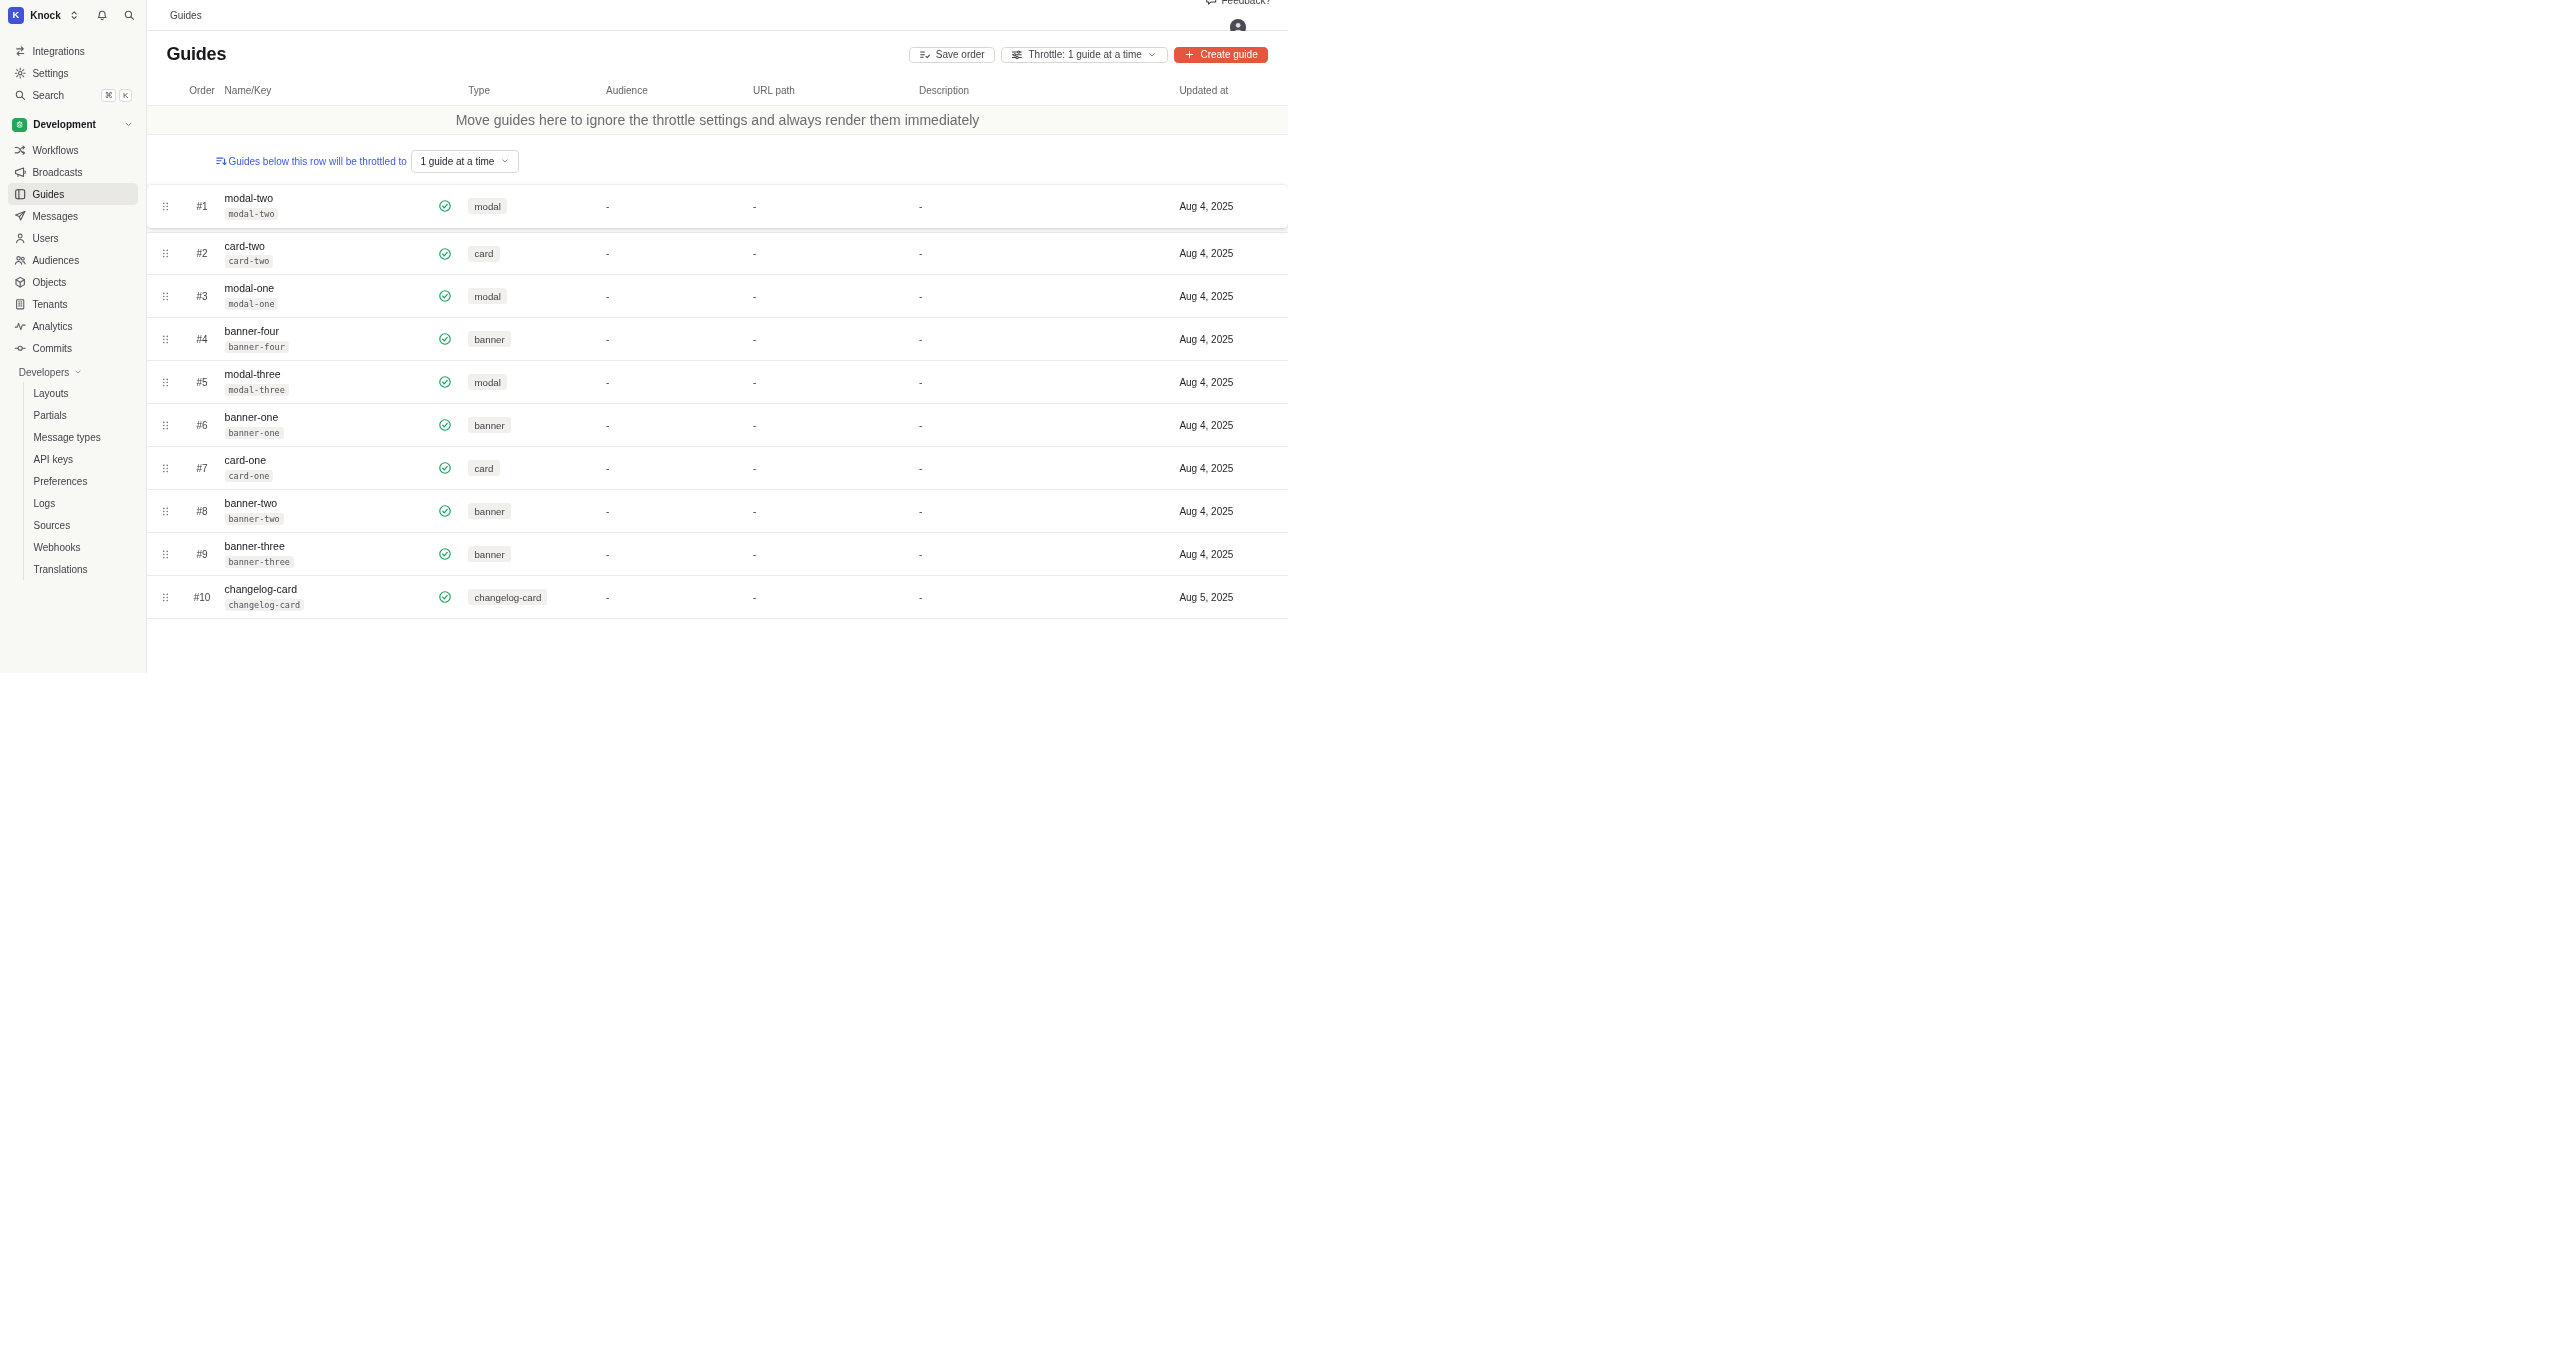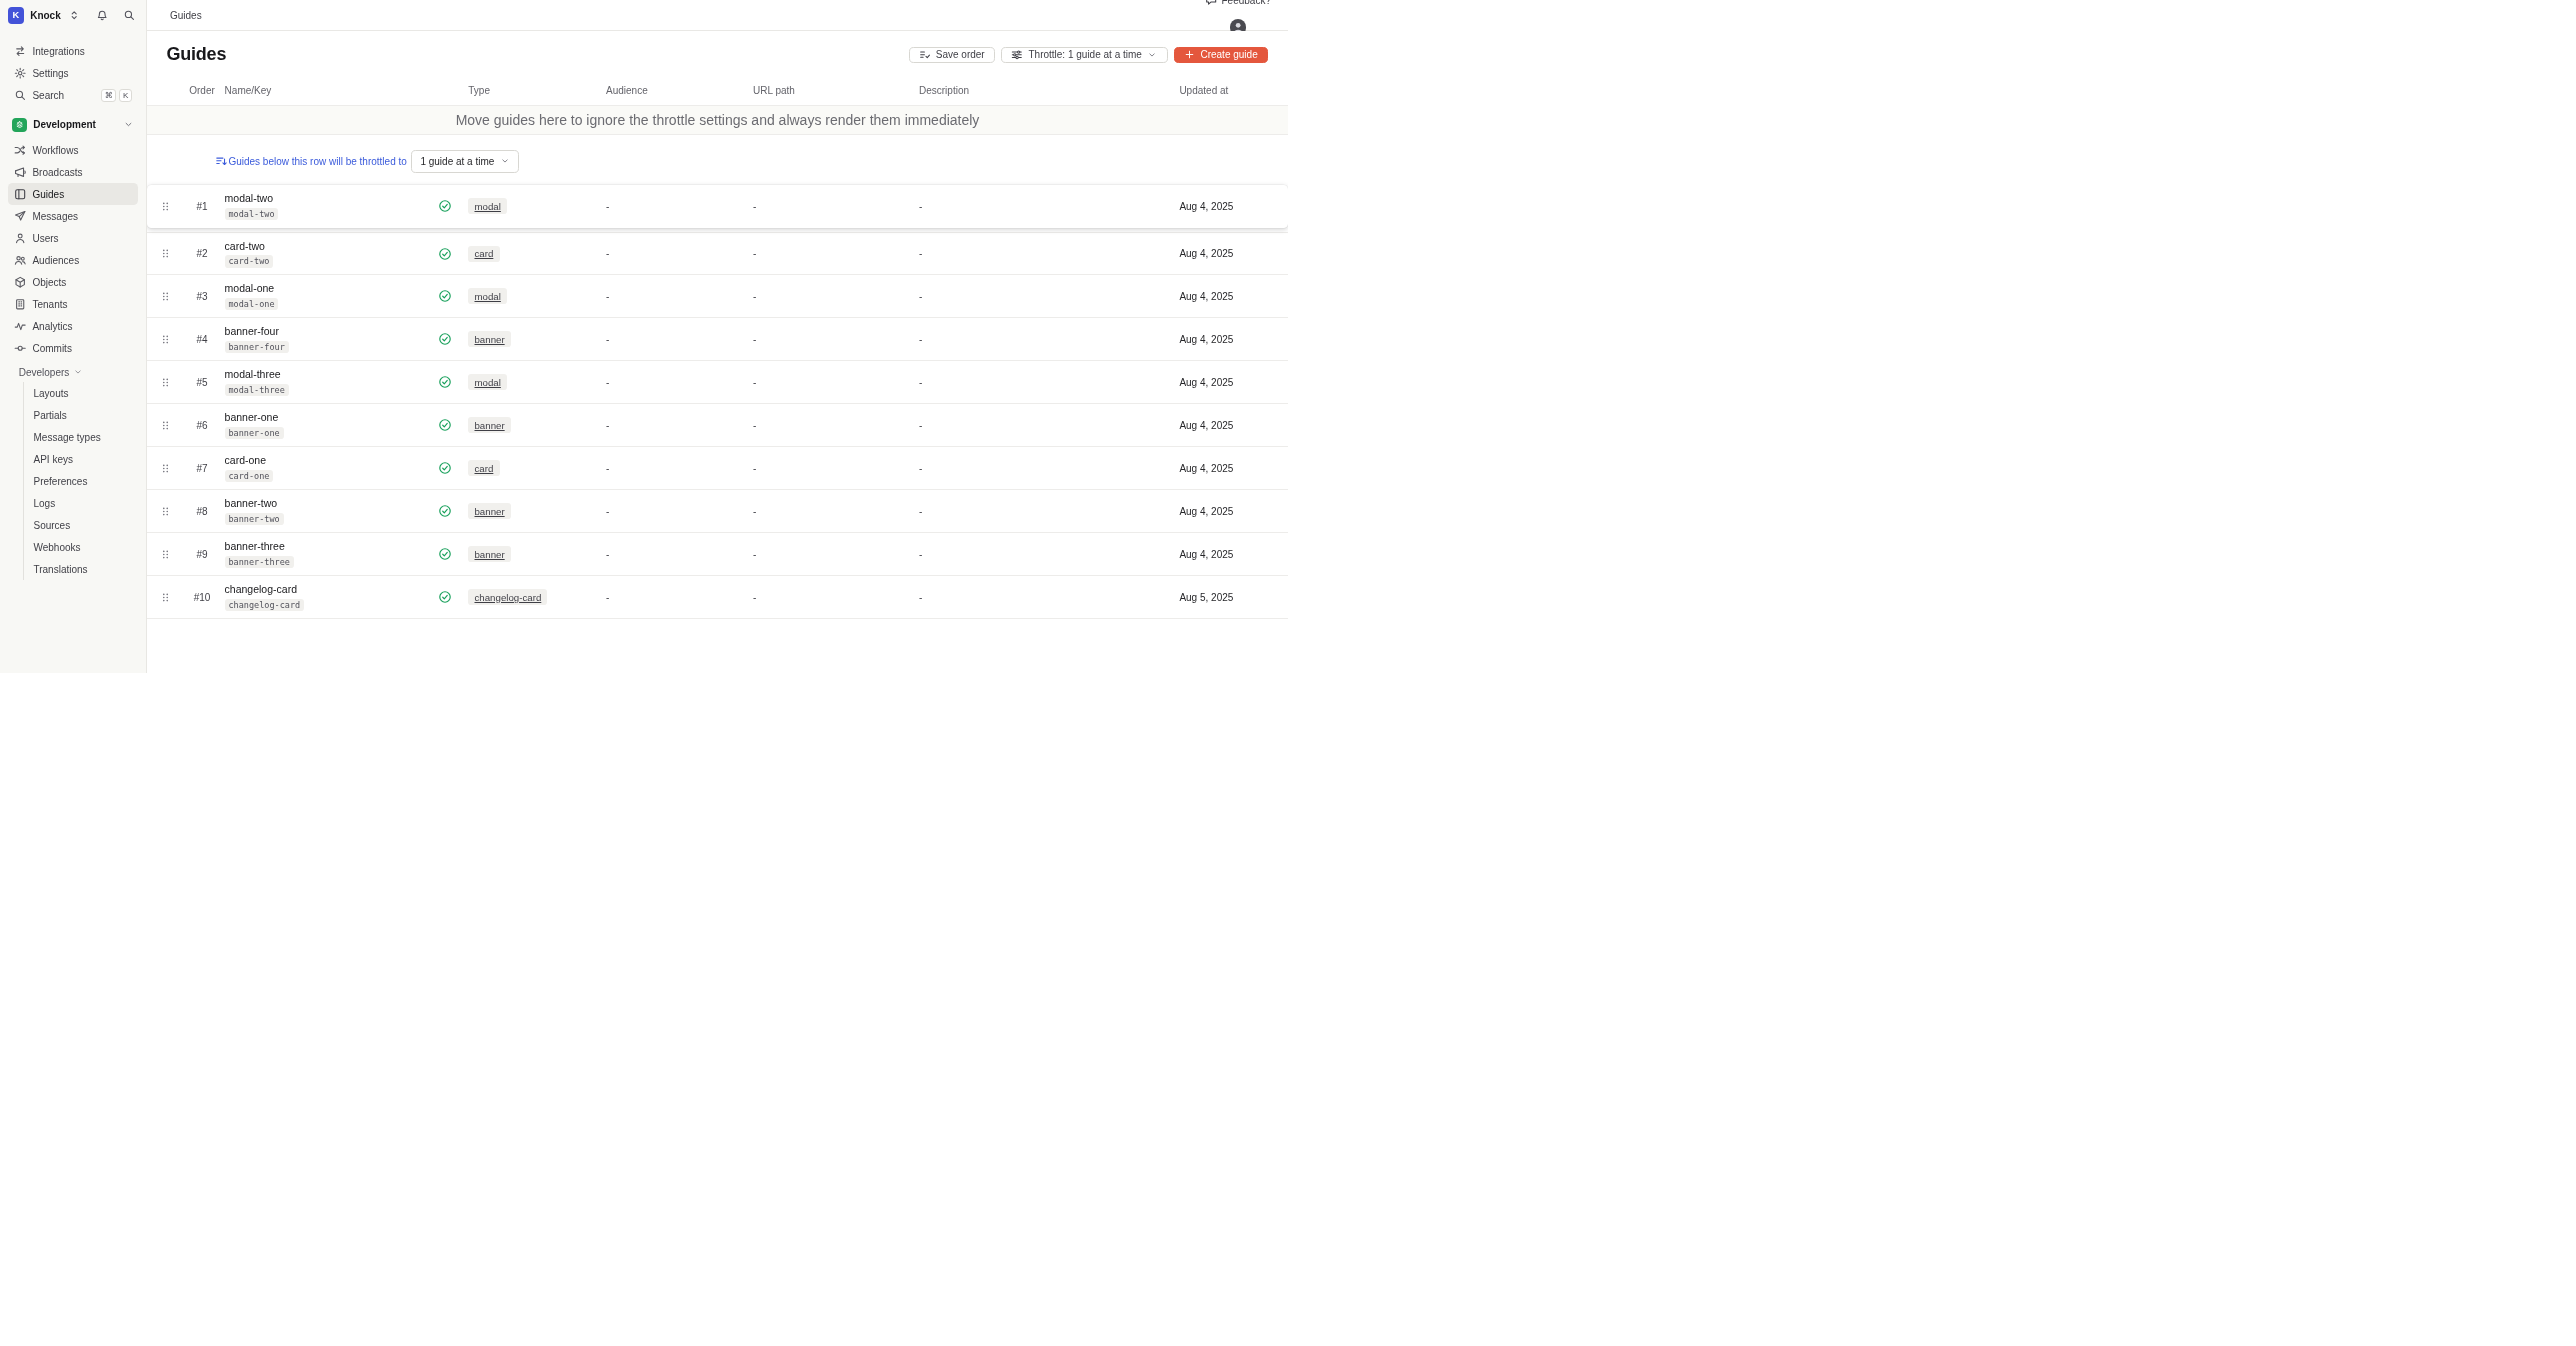--- a/index.html
+++ b/index.html
@@ -138,21 +138,21 @@
   .cell-order { text-align: center; color: #3f3f46; font-size: 10px; }
   .cell-name { padding-left: 4.6px; }
   .gname { font-size: 10.5px; font-weight: 500; color: #18181b; line-height: 1.25; }
   .gkey { display: inline-block; margin-top: 2.3px; font-family: "DejaVu Sans Mono", monospace; font-size: 8.5px;
           color: #52525b; background: #f1f0ed; padding: 1.2px 3.9px; border-radius: 3.1px; }
   .cell-check { display: flex; justify-content: center; }
   .check-ic { width: 14px; height: 14px; display: block; }
   .check-ic * { fill: none; stroke: var(--success); stroke-width: 1.5; stroke-linecap: round; stroke-linejoin: round; }
   .cell-type { padding-left: 9.3px; }
   .type-badge { display: inline-block; background: #f1f0ed; color: #3f3f46; font-size: 9.7px;
-                padding: 2.7px 6.2px; border-radius: 3.1px; text-decoration: underline; }
+                padding: 2.7px 6.2px; border-radius: 3.1px; }
   .cell-dash { font-size: 10px; color: #3f3f46; }
   .cell-updated { padding-left: 12.4px; font-size: 10px; color: #27272a; }
 </style>
 </head>
 <body>
 
 <div class="app">
 
   <header class="sb-top">
     <span class="logo">K</span>

